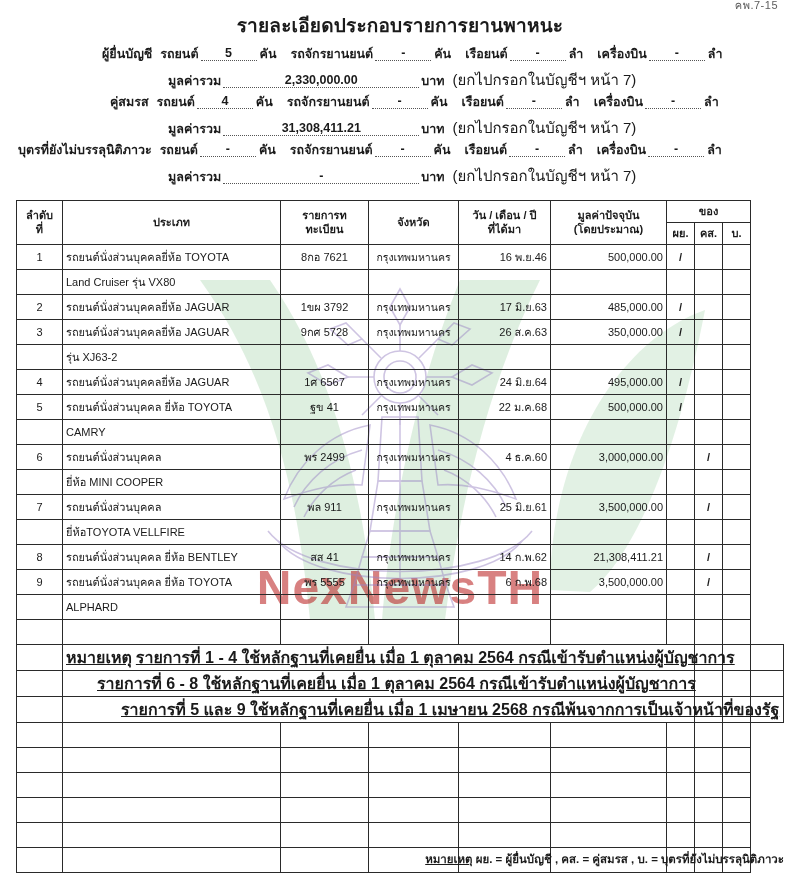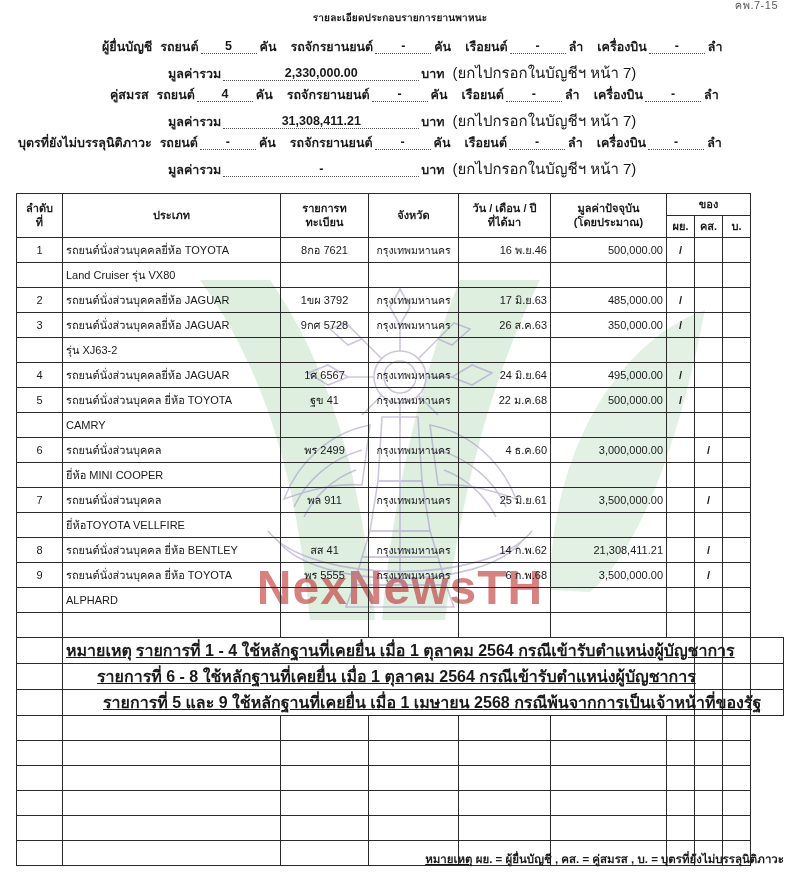--- a/index.html
+++ b/index.html
@@ -57,31 +57,31 @@
     font-size: 11px;
     color: #5d5d5d;
     letter-spacing: .5px;
   }
 
   
   #doc-title {
     position: relative;
     z-index: 2;
     text-align: center;
-    font-size: 10px;
+    font-size: 19px;
     font-weight: bold;
     padding-top: 10px;
     letter-spacing: .2px;
   }
 
   
   #header-form {
     position: relative;
     z-index: 2;
-    margin: 12px 18px 0 18px;
+    margin: 4px 18px 0 18px;
     font-size: 12.5px;
     font-weight: bold;
   }
   .form-row {
     display: flex;
     align-items: baseline;
     white-space: nowrap;
     margin-bottom: 2px;
     height: 22px;
   }
@@ -156,21 +156,21 @@
   tr.data-row td, tr.cont-row td, tr.blank-row td, tr.note-row td { height: 25px; }
 
   td.c-note {
     text-align: left;
     font-size: 16px;
     font-weight: bold;
     white-space: nowrap;
     padding-left: 6px;
   }
   td.c-note.indent-1 { padding-left: 34px; }
-  td.c-note.indent-2 { padding-left: 40px; }
+  td.c-note.indent-2 { padding-left: 58px; }
   .note-lead {
     text-decoration: underline;
     margin-right: 4px;
   }
   .note-body { text-decoration: underline; }
 
   
   #footer-legend {
     position: absolute;
     z-index: 2;

